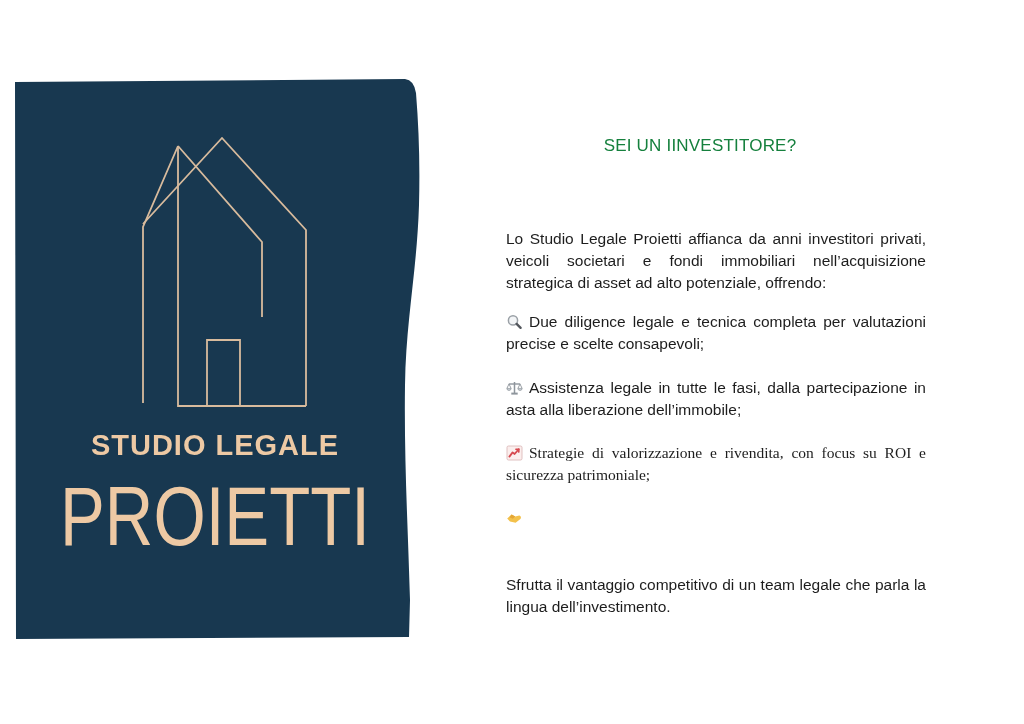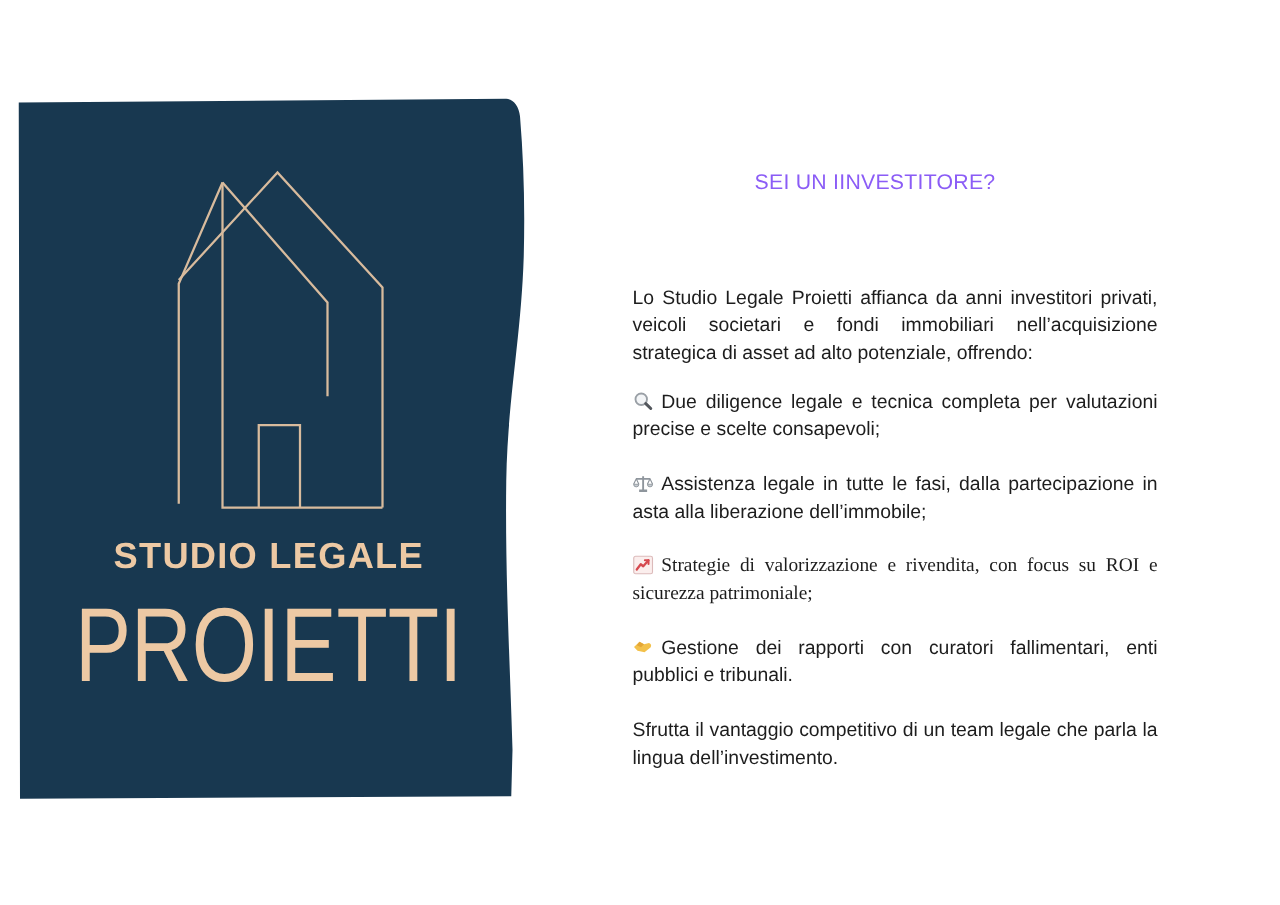--- a/index.html
+++ b/index.html
@@ -29,21 +29,21 @@
     top:431px;font-size:29px;font-weight:700;letter-spacing:1px;
   }
   .brand-line2{
     top:474px;font-size:84px;font-weight:400;letter-spacing:0px;
     transform:scaleX(0.80);transform-origin:50% 50%;
   }
   .content{position:absolute;left:490px;top:0;width:420px;height:724px;}
   .doc-title{
     position:absolute;top:136px;width:100%;margin:0;
     text-align:center;font-size:17px;font-weight:400;
-    color:#8b5cf6;letter-spacing:0.2px;
+    color:#15803d;letter-spacing:0.2px;
   }
   .para{
     position:absolute;width:420px;margin:16px;
     font-size:15.5px;line-height:21.8px;
     color:var(--text_dark);text-align:justify;
   }
   .p-intro{top:212px;}
   .b1{top:295px;}
   .b2{top:361px;}
   .b3{top:426px;font-family:Liberation Serif, serif;}
@@ -104,18 +104,18 @@
 
     <p class="para b3"><svg class="bullet-icon" viewBox="0 0 17 16">
           <rect x="1" y="1" width="15" height="14" rx="1.5" fill="#fbeeed" stroke="#dcbaba" stroke-width="0.9"></rect>
           <polyline points="3.4,11.6 6.6,7.4 8.6,9 12.8,4.2" fill="none" stroke="#d6494f" stroke-width="1.8" stroke-linecap="round" stroke-linejoin="round"></polyline>
           <polyline points="9.9,4.2 12.8,4.2 12.8,7.1" fill="none" stroke="#d6494f" stroke-width="1.6" stroke-linecap="round" stroke-linejoin="round"></polyline>
         </svg><span>Strategie di valorizzazione e rivendita, con focus su ROI e sicurezza patrimoniale;</span></p>
 
     <p class="para b4"><svg class="bullet-icon" viewBox="0 0 17 16">
           <path d="M1.2 7.6 L5.6 3.4 L9.2 5.4 L13.2 4.4 C14.8 4.8 15.5 6.4 14.4 7.9 L9.6 11.8 L4 10.6 Z" fill="#f3c14b"></path>
           <path d="M5.6 3.4 L9.2 5.4 L6.8 7.8 L3.4 6.2 Z" fill="#e4a636"></path>
-        </svg><span>Gestione dei rapporti con curatori fallimentari, enti pubblici e tribunali.</span></p>
+        </svg></p>
 
     <p class="para p-closing"><span>Sfrutta il vantaggio competitivo di un team legale che parla la lingua dell’investimento.</span></p>
 
   </div>
 </div>
 
 </body></html>

